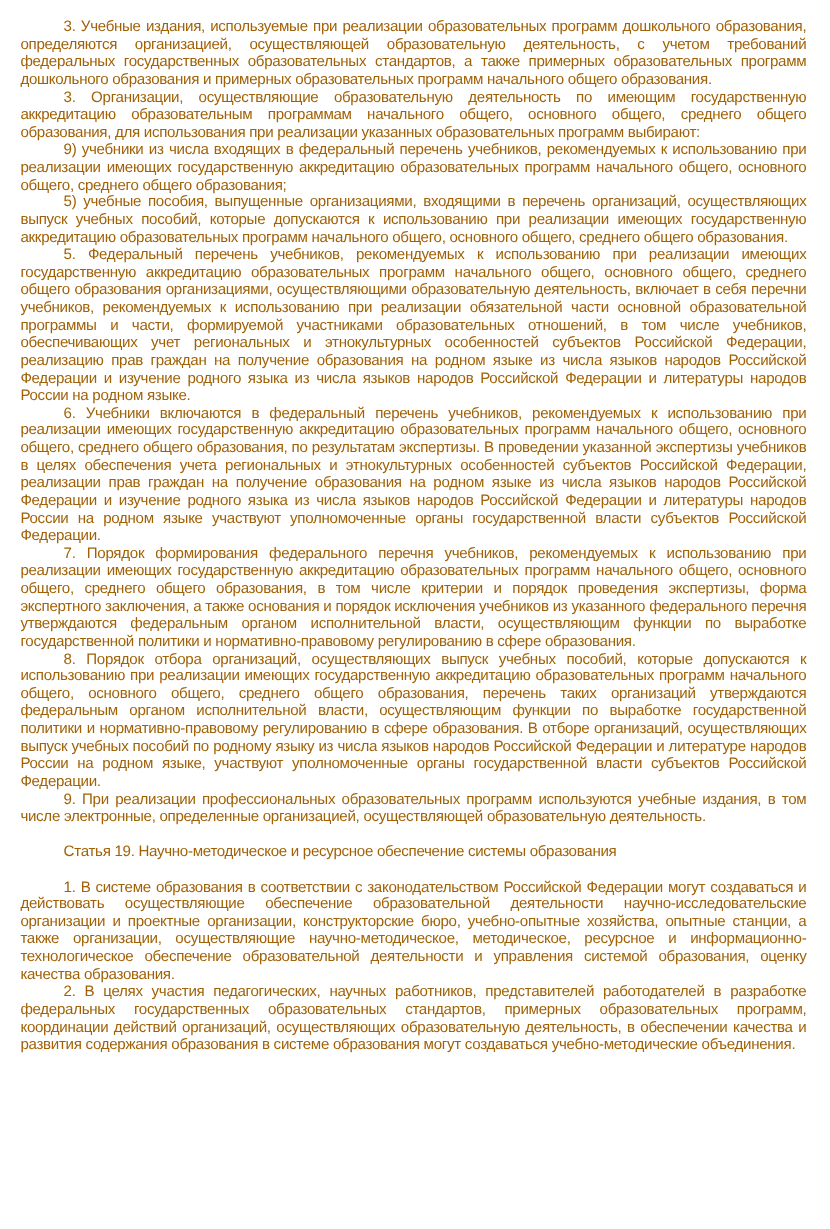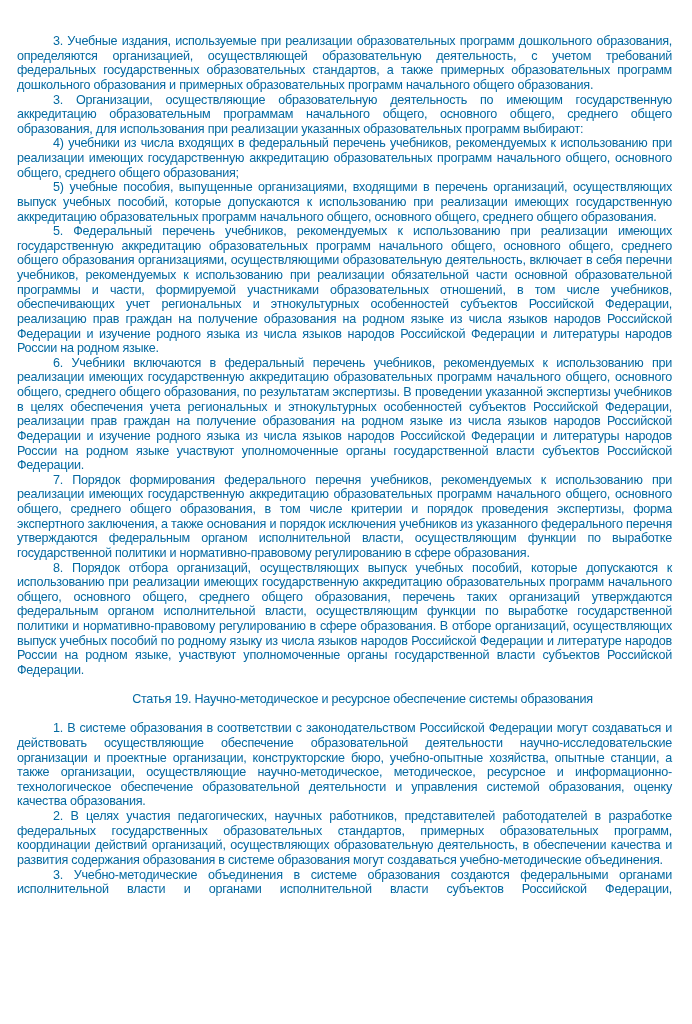--- a/index.html
+++ b/index.html
@@ -1,42 +1,42 @@
 <!DOCTYPE html>
 <html><head>
   <meta charset="utf-8">
   <style>
     html, body { margin: 0; padding: 0; background: #ffffff; }
     body { width: 692px; height: 1024px; overflow: hidden; position: relative; }
     .page {
-      position: absolute; left: 17px; top: 34px; width: 655px;
+      position: absolute; left: 17px; top: 15px; width: 655px;
       font-family: "Liberation Sans", sans-serif;
-      font-size: 12.6px; line-height: 14.62px; color: #0369a1;
+      font-size: 12.6px; line-height: 14.62px; color: #a16207;
       letter-spacing: -0.25px;
     }
     .p { margin: 0; text-align: justify; text-indent: 36px; }
-    .article-title { margin: 14.6px 0 14.6px 0; text-indent: 36px; text-align: center; }
+    .article-title { margin: 14.6px 0 14.6px 0; text-indent: 36px; text-align: left; }
     .page-number {
       position: absolute; left: 695px; top: 991px;
       font-family: "Liberation Sans", sans-serif; font-size: 12.5px; color: #222;
     }
   </style>
 </head>
 <body>
 
 <div class="page">
   <p class="p">3. Учебные издания, используемые при реализации образовательных программ дошкольного образования, определяются организацией, осуществляющей образовательную деятельность, с учетом требований федеральных государственных образовательных стандартов, а также примерных образовательных программ дошкольного образования и примерных образовательных программ начального общего образования.</p>
   <p class="p">3. Организации, осуществляющие образовательную деятельность по имеющим государственную аккредитацию образовательным программам начального общего, основного общего, среднего общего образования, для использования при реализации указанных образовательных программ выбирают:</p>
-  <p class="p">4) учебники из числа входящих в федеральный перечень учебников, рекомендуемых к использованию при реализации имеющих государственную аккредитацию образовательных программ начального общего, основного общего, среднего общего образования;</p>
+  <p class="p">9) учебники из числа входящих в федеральный перечень учебников, рекомендуемых к использованию при реализации имеющих государственную аккредитацию образовательных программ начального общего, основного общего, среднего общего образования;</p>
   <p class="p">5) учебные пособия, выпущенные организациями, входящими в перечень организаций, осуществляющих выпуск учебных пособий, которые допускаются к использованию при реализации имеющих государственную аккредитацию образовательных программ начального общего, основного общего, среднего общего образования.</p>
   <p class="p">5. Федеральный перечень учебников, рекомендуемых к использованию при реализации имеющих государственную аккредитацию образовательных программ начального общего, основного общего, среднего общего образования организациями, осуществляющими образовательную деятельность, включает в себя перечни учебников, рекомендуемых к использованию при реализации обязательной части основной образовательной программы и части, формируемой участниками образовательных отношений, в том числе учебников, обеспечивающих учет региональных и этнокультурных особенностей субъектов Российской Федерации, реализацию прав граждан на получение образования на родном языке из числа языков народов Российской Федерации и изучение родного языка из числа языков народов Российской Федерации и литературы народов России на родном языке.</p>
   <p class="p">6. Учебники включаются в федеральный перечень учебников, рекомендуемых к использованию при реализации имеющих государственную аккредитацию образовательных программ начального общего, основного общего, среднего общего образования, по результатам экспертизы. В проведении указанной экспертизы учебников в целях обеспечения учета региональных и этнокультурных особенностей субъектов Российской Федерации, реализации прав граждан на получение образования на родном языке из числа языков народов Российской Федерации и изучение родного языка из числа языков народов Российской Федерации и литературы народов России на родном языке участвуют уполномоченные органы государственной власти субъектов Российской Федерации.</p>
   <p class="p">7. Порядок формирования федерального перечня учебников, рекомендуемых к использованию при реализации имеющих государственную аккредитацию образовательных программ начального общего, основного общего, среднего общего образования, в том числе критерии и порядок проведения экспертизы, форма экспертного заключения, а также основания и порядок исключения учебников из указанного федерального перечня утверждаются федеральным органом исполнительной власти, осуществляющим функции по выработке государственной политики и нормативно-правовому регулированию в сфере образования.</p>
   <p class="p">8. Порядок отбора организаций, осуществляющих выпуск учебных пособий, которые допускаются к использованию при реализации имеющих государственную аккредитацию образовательных программ начального общего, основного общего, среднего общего образования, перечень таких организаций утверждаются федеральным органом исполнительной власти, осуществляющим функции по выработке государственной политики и нормативно-правовому регулированию в сфере образования. В отборе организаций, осуществляющих выпуск учебных пособий по родному языку из числа языков народов Российской Федерации и литературе народов России на родном языке, участвуют уполномоченные органы государственной власти субъектов Российской Федерации.</p>
+  <p class="p">9. При реализации профессиональных образовательных программ используются учебные издания, в том числе электронные, определенные организацией, осуществляющей образовательную деятельность.</p>
 
   <p class="article-title">Статья 19. Научно-методическое и ресурсное обеспечение системы образования</p>
 
   <p class="p">1. В системе образования в соответствии с законодательством Российской Федерации могут создаваться и действовать осуществляющие обеспечение образовательной деятельности научно-исследовательские организации и проектные организации, конструкторские бюро, учебно-опытные хозяйства, опытные станции, а также организации, осуществляющие научно-методическое, методическое, ресурсное и информационно-технологическое обеспечение образовательной деятельности и управления системой образования, оценку качества образования.</p>
   <p class="p">2. В целях участия педагогических, научных работников, представителей работодателей в разработке федеральных государственных образовательных стандартов, примерных образовательных программ, координации действий организаций, осуществляющих образовательную деятельность, в обеспечении качества и развития содержания образования в системе образования могут создаваться учебно-методические объединения.</p>
-  <p class="p last-line-justify" style="text-align-last: justify;">3. Учебно-методические объединения в системе образования создаются федеральными органами исполнительной власти и органами исполнительной власти субъектов Российской Федерации,</p>
 </div>
 
 <div class="page-number">16</div>
 
 </body></html>

